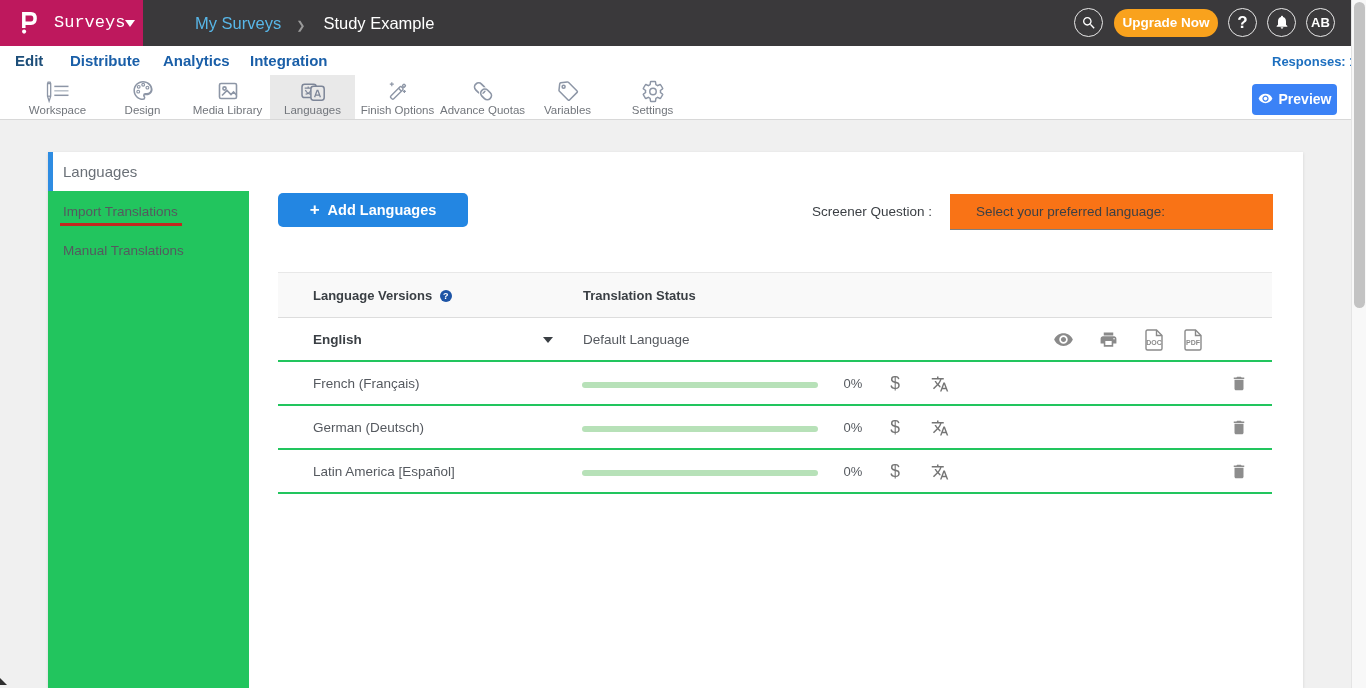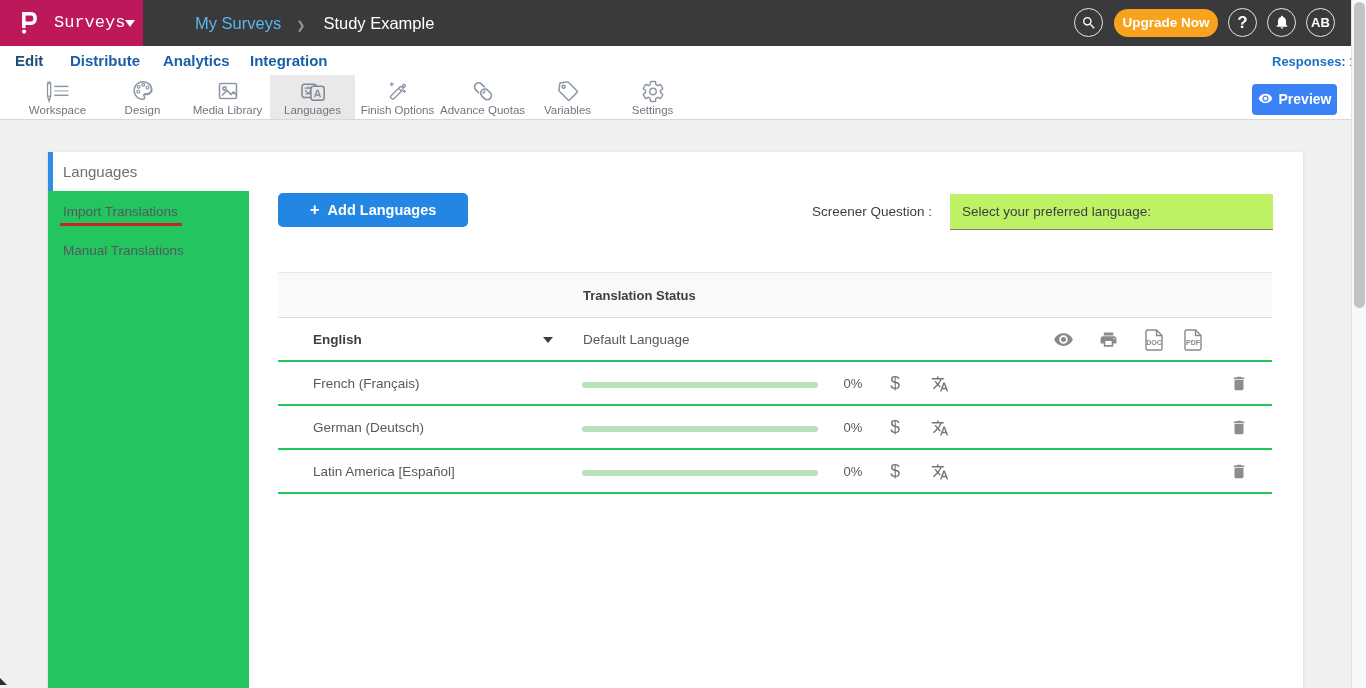--- a/index.html
+++ b/index.html
@@ -43,22 +43,22 @@
 
 #card { position:absolute; left:48px; top:152px; width:1255px; height:536px; background:#fff;
   box-shadow:0 1px 3px rgba(0,0,0,0.12); }
 #accent { position:absolute; left:0; top:0; width:5px; height:39px; background:#2e8ce2; }
 #cardtitle { position:absolute; left:15px; top:0; height:39px; line-height:39px; font-size:15px; color:#6a7077; }
 #sidebar { position:absolute; left:0; top:39px; width:201px; height:497px; background:#22c55e; }
 .sitem { position:absolute; left:15px; font-size:13.5px; color:#55595f; }
 #addbtn { position:absolute; left:230px; top:41px; width:190px; height:34px; background:#2386e2;
   border-radius:5px; color:#fff; text-align:center; line-height:34px; font-size:14.5px; font-weight:bold; }
 #screener { position:absolute; left:700px; top:52px; width:184px; text-align:right; font-size:13.5px; color:#3c4045; }
-#selbox { position:absolute; left:902px; top:42px; width:323px; height:36px; background:#bef264;
-  border-bottom:1px solid #7f7f7f; font-size:13.5px; color:#3c4045; line-height:35px; padding-left:12px; }
+#selbox { position:absolute; left:902px; top:42px; width:323px; height:36px; background:#f97316;
+  border-bottom:1px solid #7f7f7f; font-size:13.5px; color:#3c4045; line-height:35px; padding-left:26px; }
 
 #tbl { position:absolute; left:230px; top:120px; width:994px; }
 #thead { position:relative; height:46px; background:#f9f9f9; border-top:1px solid #e8e8e8;
   border-bottom:1px solid #dddddd; }
 .hcell { position:absolute; top:0; height:46px; line-height:46px; font-size:13px; font-weight:bold; color:#3a3f44; }
 .trow { position:relative; height:44px; border-bottom:2px solid #22c55e; }
 .c1 { position:absolute; left:35px; top:0; height:43px; line-height:43px; font-size:13.5px; color:#55595f; }
 .c2 { position:absolute; left:305px; top:0; height:43px; line-height:43px; font-size:13.5px; color:#55595f; }
 .pbar { position:absolute; left:304px; top:20px; width:236px; height:6px; background:#b7e1b8; border-radius:3px; }
 .pct { position:absolute; left:560px; top:0; width:30px; text-align:center; line-height:43px; font-size:13px; color:#55595f; }
@@ -194,20 +194,23 @@
   <div id="cardtitle">Languages</div>
   <div id="sidebar">
     <div class="sitem" style="top:13px;"><span style="display:inline-block; border-bottom:3px solid #c4271f; padding:0 4px 4px 3px; margin-left:-3px;">Import Translations</span></div>
     <div class="sitem" style="top:52px;">Manual Translations</div>
   </div>
   <div id="addbtn"><span style="font-size:17px; font-weight:bold; margin-right:8px;">+</span>Add Languages</div>
   <div id="screener">Screener Question :</div>
   <div id="selbox">Select your preferred language:</div>
   <div id="tbl">
     <div id="thead">
+      <div class="hcell" style="left:35px;">Language Versions
+        <span style="display:inline-block; width:12px; height:12px; background:#1d54a5; color:#fff; border-radius:50%; font-size:9px; line-height:12px; text-align:center; vertical-align:1px; margin-left:4px;">?</span>
+      </div>
       <div class="hcell" style="left:305px;">Translation Status</div>
     </div>
     <div class="trow">
       <div class="c1" style="color:#3a3f44; font-weight:bold;">English</div>
       <div class="rowcaret"></div>
       <div class="c2">Default Language</div>
       <svg class="abs" style="left:775px; top:13px;" width="21" height="17" viewBox="0 0 24 20">
         <path fill="#8a8a8a" transform="translate(0,-2)" d="M12 4.5C7 4.5 2.73 7.61 1 12c1.73 4.39 6 7.5 11 7.5s9.27-3.11 11-7.5c-1.73-4.39-6-7.5-11-7.5zM12 17c-2.76 0-5-2.24-5-5s2.24-5 5-5 5 2.24 5 5-2.24 5-5 5zm0-8c-1.66 0-3 1.34-3 3s1.34 3 3 3 3-1.34 3-3-1.34-3-3-3z"></path>
       </svg>
       <svg class="abs" style="left:821px; top:12px;" width="19" height="19" viewBox="0 0 24 24">

